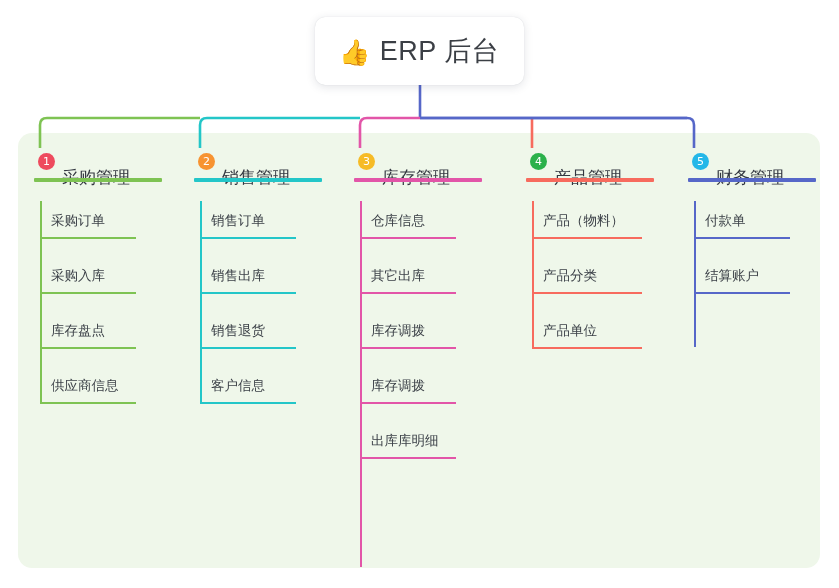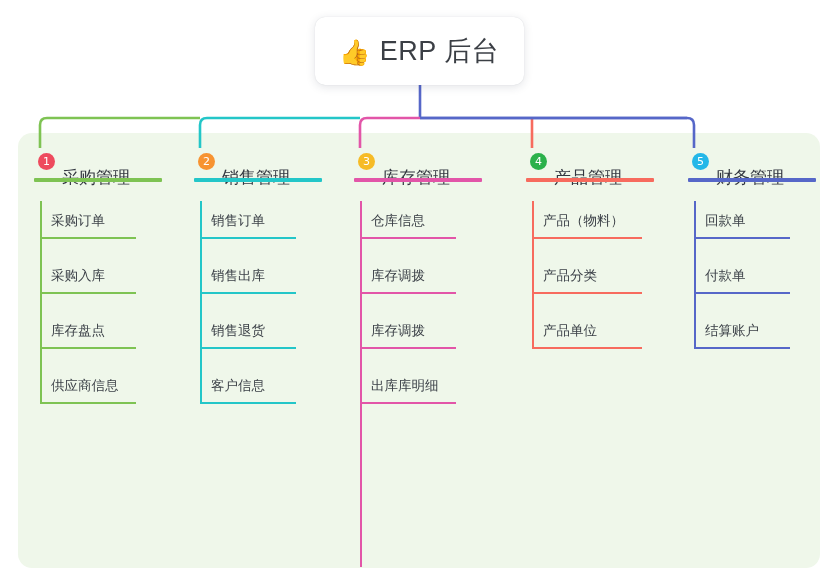--- a/index.html
+++ b/index.html
@@ -232,20 +232,24 @@
           <span class="col-title">库存管理</span>
           <div class="head-rule" style="background: rgb(226, 85, 168);"></div>
         </div>
         <div class="items">
           <div class="spine" style="background: rgb(226, 85, 168); height: 366px;"></div>
           <div class="item">
             <span class="item-label">仓库信息</span>
             <div class="item-rule" style="background: rgb(226, 85, 168);"></div>
           </div>
           <div class="item">
+            <span class="item-label">其它出库</span>
+            <div class="item-rule" style="background: rgb(226, 85, 168);"></div>
+          </div>
+          <div class="item">
             <span class="item-label">库存调拨</span>
             <div class="item-rule" style="background: rgb(226, 85, 168);"></div>
           </div>
           <div class="item">
             <span class="item-label">库存调拨</span>
             <div class="item-rule" style="background: rgb(226, 85, 168);"></div>
           </div>
           <div class="item">
             <span class="item-label">出库库明细</span>
             <div class="item-rule" style="background: rgb(226, 85, 168);"></div>
@@ -276,24 +280,20 @@
       </div>
       <div class="column col-5" style="left: 672px;">
         <div class="col-head">
           <span class="badge" style="background: rgb(36, 183, 232);">5</span>
           <span class="col-title">财务管理</span>
           <div class="head-rule" style="background: rgb(86, 103, 200);"></div>
         </div>
         <div class="items">
           <div class="spine" style="background: rgb(86, 103, 200); height: 146px;"></div>
           <div class="item">
-            <span class="item-label">回款单</span>
-            <div class="item-rule" style="background: rgb(86, 103, 200);"></div>
-          </div>
-          <div class="item">
             <span class="item-label">付款单</span>
             <div class="item-rule" style="background: rgb(86, 103, 200);"></div>
           </div>
           <div class="item">
             <span class="item-label">结算账户</span>
             <div class="item-rule" style="background: rgb(86, 103, 200);"></div>
           </div>
         </div>
       </div>
     </div>

